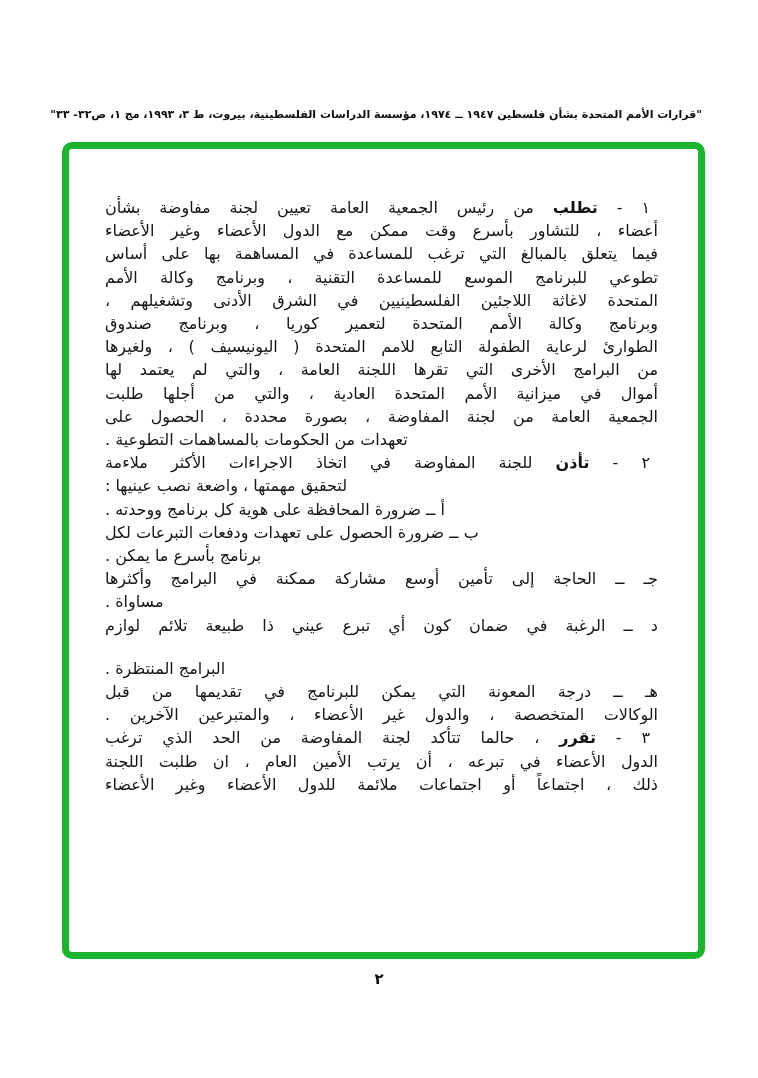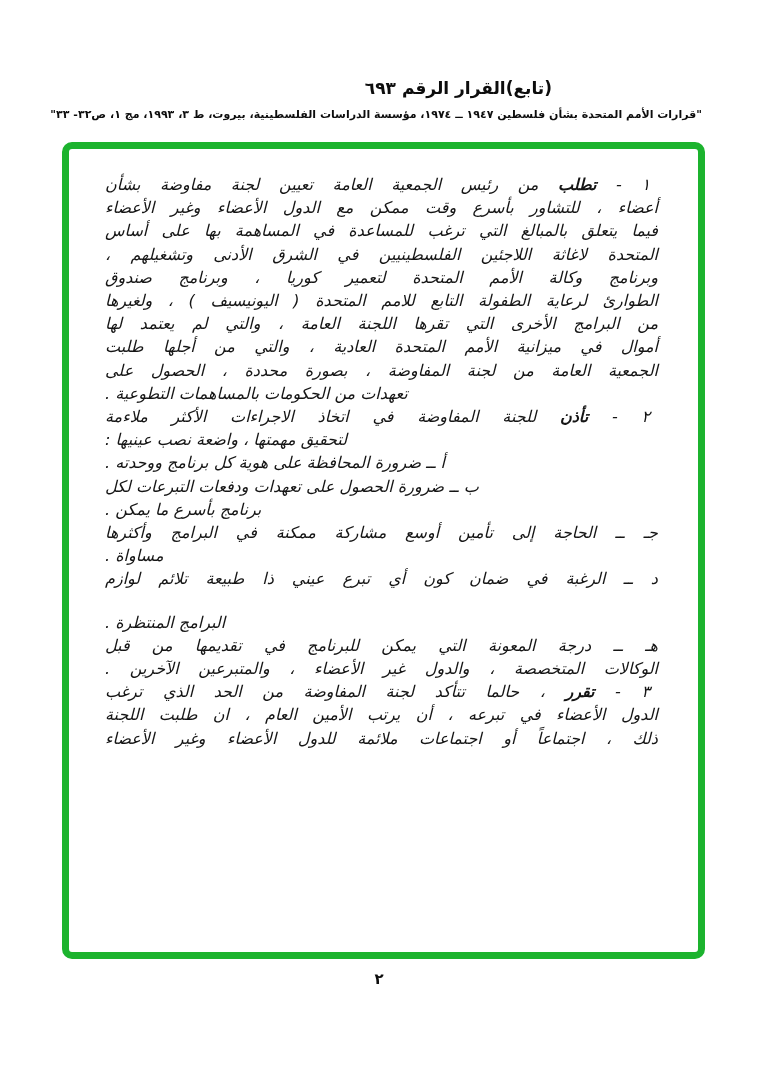--- a/index.html
+++ b/index.html
@@ -45,23 +45,22 @@
     height: 817px;
     box-sizing: border-box;
     border: 7px solid #1CB32E;
     border-radius: 10px;
     background: #ffffff;
   }
   .textblock {
     box-sizing: border-box;
     width: 100%;
     height: 100%;
-    padding: 24px 40px 0 36px;
+    padding: 47px 40px 0 36px;
     overflow: hidden;
-    font-style: italic;
   }
   .line {
     direction: rtl;
     font-size: 16px;
     line-height: 23.2px;
     text-align: left;
     white-space: normal;
     color: #151515;
   }
   .line.para-first,
@@ -84,29 +83,29 @@
     font-size: 15px;
     font-weight: bold;
     color: #0d0d0d;
   }
 </style>
 </head>
 <body>
 
 <div class="page">
 
-  <div class="doc-title">(تابع)القرار الرقم ٦٩٣</div>
 
   <div class="citation">"قرارات الأمم المتحدة بشأن فلسطين ١٩٤٧ ــ ١٩٧٤، مؤسسة الدراسات الفلسطينية، بيروت، ط ٣، ١٩٩٣، مج ١، ص٣٢- ٣٣"</div>
 
   <div class="frame" style="border-color: rgb(28, 179, 46);">
     <div class="textblock">
         <div class="line para-first"><span>١ - </span><b>تطلب</b><span> من رئيس الجمعية العامة تعيين لجنة مفاوضة بشأن</span></div>
         <div class="line para-line"><span>أعضاء ، للتشاور بأسرع وقت ممكن مع الدول الأعضاء وغير الأعضاء</span></div>
         <div class="line para-line"><span>فيما يتعلق بالمبالغ التي ترغب للمساعدة في المساهمة بها على أساس</span></div>
+        <div class="line para-line"><span>تطوعي للبرنامج الموسع للمساعدة التقنية ، وبرنامج وكالة الأمم</span></div>
         <div class="line para-line"><span>المتحدة لاغاثة اللاجئين الفلسطينيين في الشرق الأدنى وتشغيلهم ،</span></div>
         <div class="line para-line"><span>وبرنامج وكالة الأمم المتحدة لتعمير كوريا ، وبرنامج صندوق</span></div>
         <div class="line para-line"><span>الطوارئ لرعاية الطفولة التابع للامم المتحدة ( اليونيسيف ) ، ولغيرها</span></div>
         <div class="line para-line"><span>من البرامج الأخرى التي تقرها اللجنة العامة ، والتي لم يعتمد لها</span></div>
         <div class="line para-line"><span>أموال في ميزانية الأمم المتحدة العادية ، والتي من أجلها طلبت</span></div>
         <div class="line para-line"><span>الجمعية العامة من لجنة المفاوضة ، بصورة محددة ، الحصول على</span></div>
         <div class="line para-end"><span>تعهدات من الحكومات بالمساهمات التطوعية .</span></div>
         <div class="line para-first"><span>٢ - </span><b>تأذن</b><span> للجنة المفاوضة في اتخاذ الاجراءات الأكثر ملاءمة</span></div>
         <div class="line para-end"><span>لتحقيق مهمتها ، واضعة نصب عينيها :</span></div>
         <div class="line para-end"><span>أ ــ ضرورة المحافظة على هوية كل برنامج ووحدته .</span></div>

